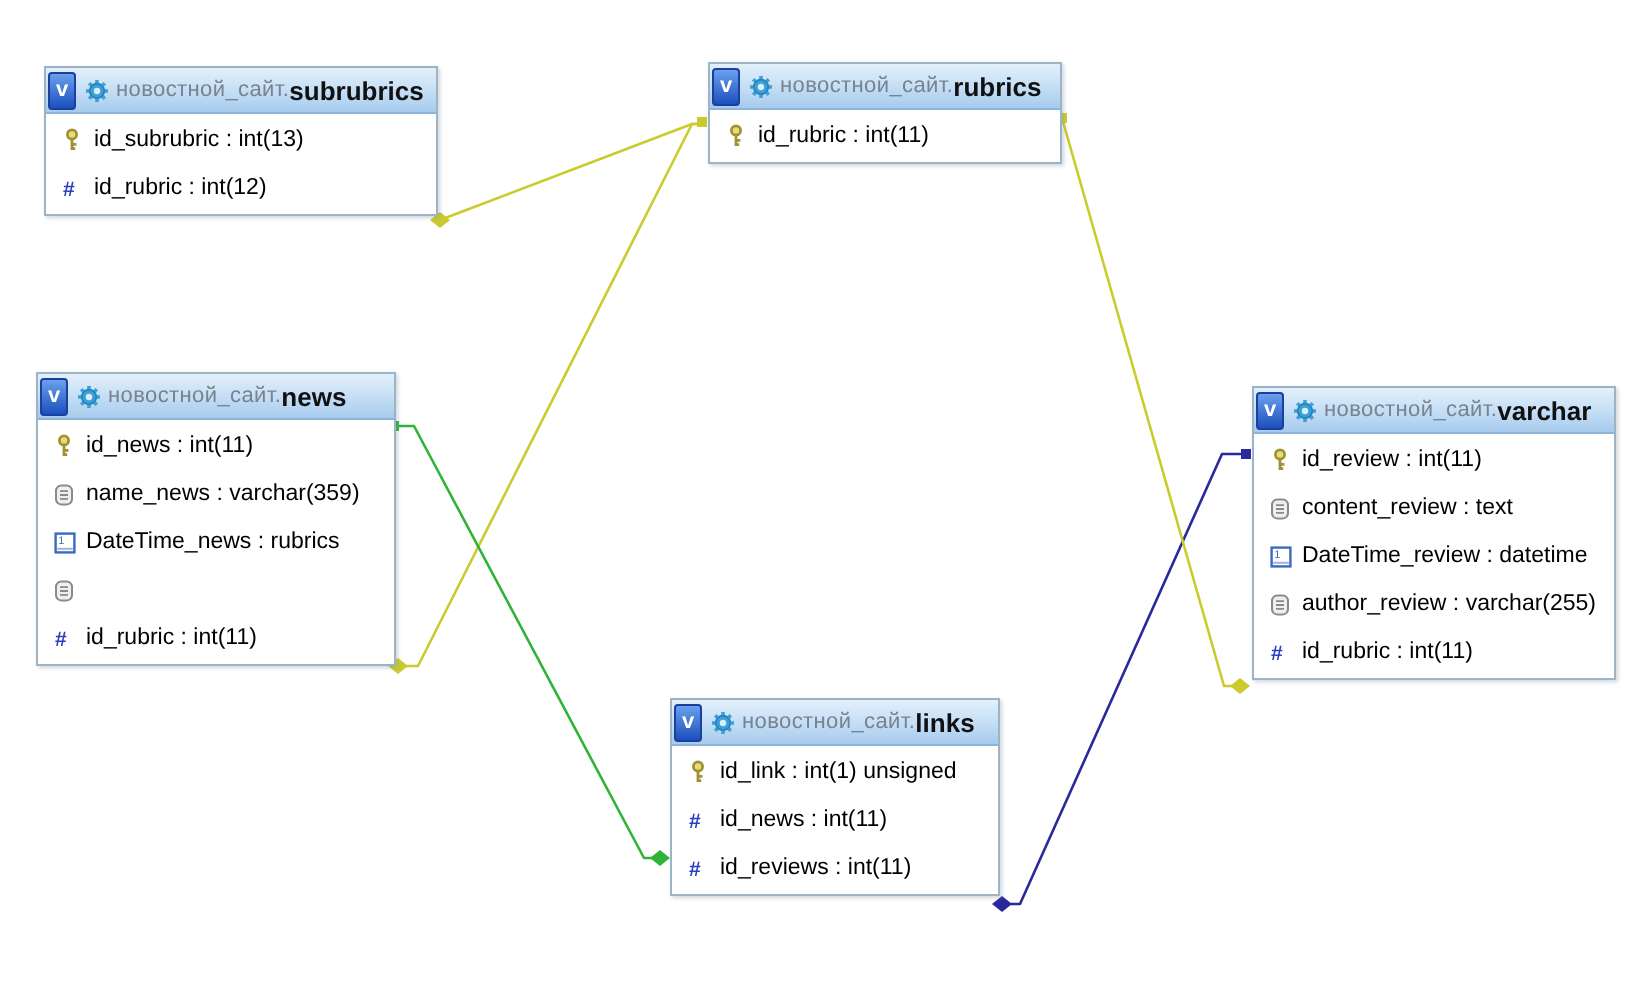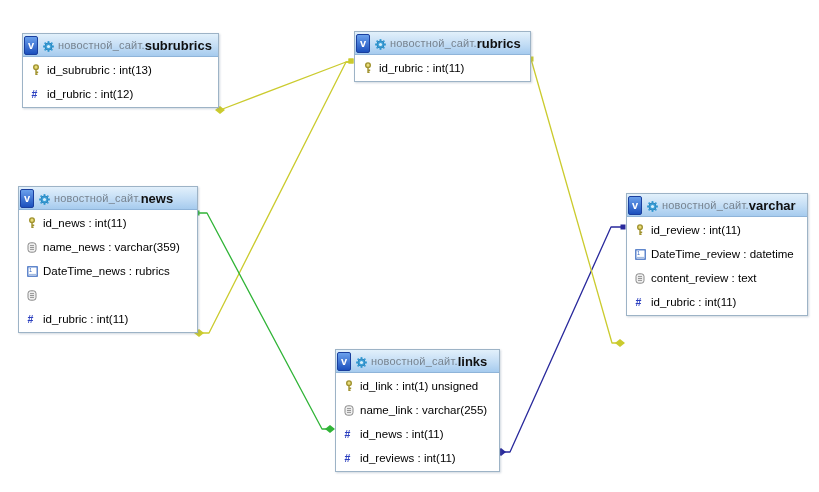--- a/index.html
+++ b/index.html
@@ -203,29 +203,20 @@
             <svg width="10" height="12" viewBox="0 0 10 12">
               <circle cx="5" cy="3.2" r="2.3" fill="#e8dc7a" stroke="#a0922e" stroke-width="1.4"></circle>
               <path d="M5 5.5 L5 11 M5 8.2 L7.2 8.2 M5 10.3 L6.6 10.3" stroke="#a0922e" stroke-width="1.4" fill="none"></path>
             </svg>
           </span>
           <span class="flabel">id_link : int(1) unsigned</span>
         </div>
         <div class="field-row">
           <span class="ficon">
             <svg width="10" height="11" viewBox="0 0 10 11">
-              <rect x="1" y="0.8" width="8" height="9.4" rx="2.6" fill="#efefef" stroke="#8a8a8a"></rect>
-              <path d="M3 3.6 h4 M3 5.5 h4 M3 7.4 h4" stroke="#8a8a8a" stroke-width="0.9"></path>
-            </svg>
-          </span>
-          <span class="flabel">name_link : varchar(255)</span>
-        </div>
-        <div class="field-row">
-          <span class="ficon">
-            <svg width="10" height="11" viewBox="0 0 10 11">
               <text x="0.5" y="9.2" font-size="10.5" font-weight="bold" fill="#2b3fbf" font-family="sans-serif">#</text>
             </svg>
           </span>
           <span class="flabel">id_news : int(11)</span>
         </div>
         <div class="field-row">
           <span class="ficon">
             <svg width="10" height="11" viewBox="0 0 10 11">
               <text x="0.5" y="9.2" font-size="10.5" font-weight="bold" fill="#2b3fbf" font-family="sans-serif">#</text>
             </svg>
@@ -249,39 +240,48 @@
       </div>
       <div class="table-body">
         <div class="field-row">
           <span class="ficon">
             <svg width="10" height="12" viewBox="0 0 10 12">
               <circle cx="5" cy="3.2" r="2.3" fill="#e8dc7a" stroke="#a0922e" stroke-width="1.4"></circle>
               <path d="M5 5.5 L5 11 M5 8.2 L7.2 8.2 M5 10.3 L6.6 10.3" stroke="#a0922e" stroke-width="1.4" fill="none"></path>
             </svg>
           </span>
           <span class="flabel">id_review : int(11)</span>
+        </div>
+        <div class="field-row">
+          <span class="ficon">
+            <svg width="10" height="11" viewBox="0 0 10 11">
+              <rect x="1" y="0.8" width="8" height="9.4" rx="2.6" fill="#efefef" stroke="#8a8a8a"></rect>
+              <path d="M3 3.6 h4 M3 5.5 h4 M3 7.4 h4" stroke="#8a8a8a" stroke-width="0.9"></path>
+            </svg>
+          </span>
+          <span class="flabel">content_review : text</span>
         </div>
         <div class="field-row">
           <span class="ficon">
             <svg width="11" height="11" viewBox="0 0 11 11">
               <rect x="0.8" y="0.8" width="9.4" height="9.4" fill="#ffffff" stroke="#3a6ac0" stroke-width="1.2"></rect>
               <text x="2.1" y="5.8" font-size="5.5" fill="#3a6ac0" font-family="sans-serif">1</text>
               <path d="M1.6 8.4 h7.8" stroke="#9ab4dd" stroke-width="1"></path>
             </svg>
           </span>
           <span class="flabel">DateTime_review : datetime</span>
         </div>
         <div class="field-row">
           <span class="ficon">
             <svg width="10" height="11" viewBox="0 0 10 11">
               <rect x="1" y="0.8" width="8" height="9.4" rx="2.6" fill="#efefef" stroke="#8a8a8a"></rect>
               <path d="M3 3.6 h4 M3 5.5 h4 M3 7.4 h4" stroke="#8a8a8a" stroke-width="0.9"></path>
             </svg>
           </span>
-          <span class="flabel">content_review : text</span>
+          <span class="flabel">author_review : varchar(255)</span>
         </div>
         <div class="field-row">
           <span class="ficon">
             <svg width="10" height="11" viewBox="0 0 10 11">
               <text x="0.5" y="9.2" font-size="10.5" font-weight="bold" fill="#2b3fbf" font-family="sans-serif">#</text>
             </svg>
           </span>
           <span class="flabel">id_rubric : int(11)</span>
         </div>
       </div>

